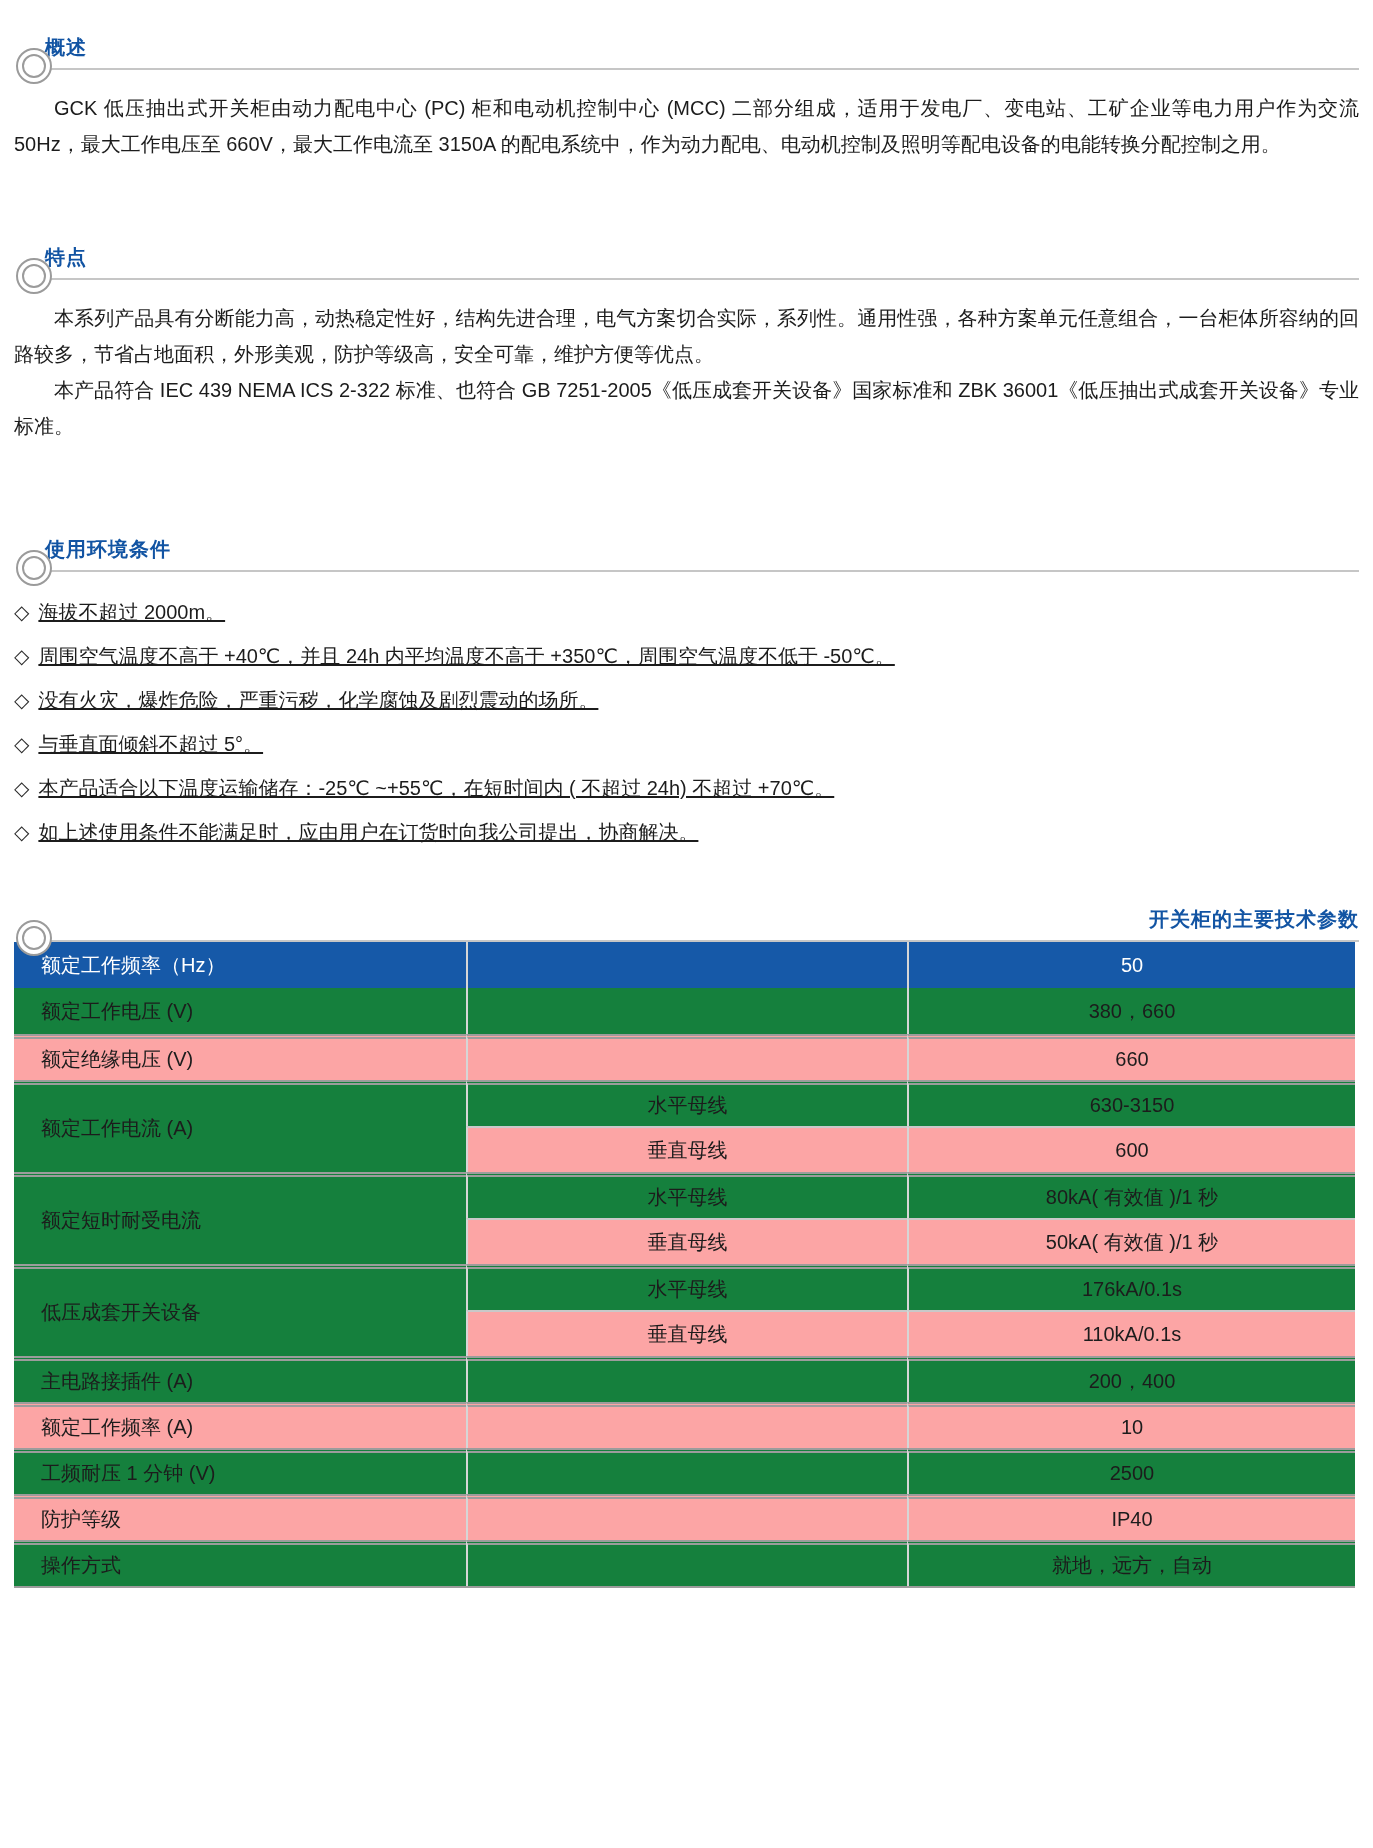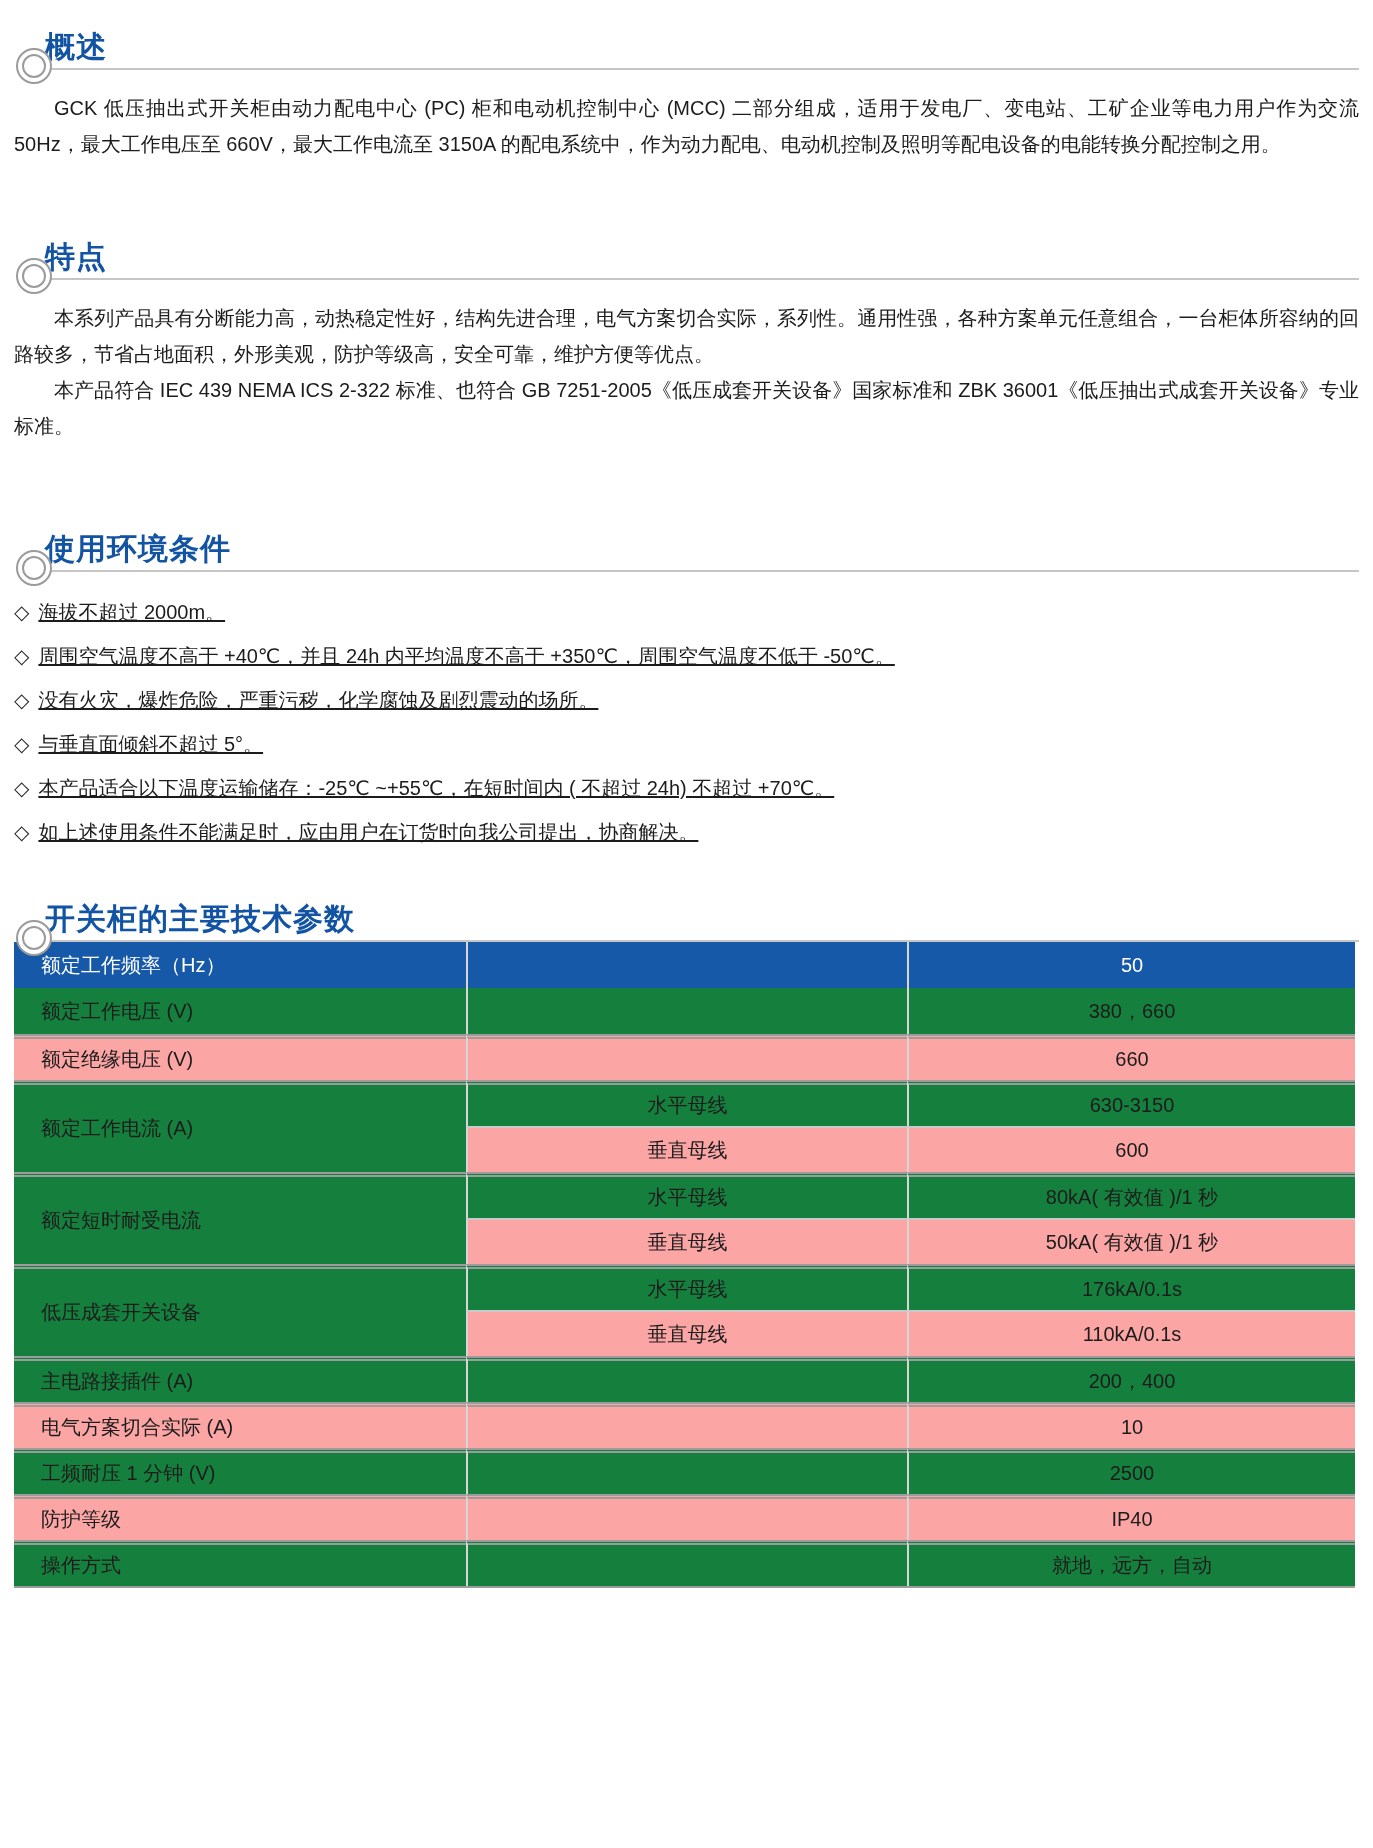--- a/index.html
+++ b/index.html
@@ -16,21 +16,21 @@
     width: 1373px;
     height: 1848px;
     padding: 30px 14px 0 14px;
   }
 
   
   .section-head { position: relative; }
   .section-title {
     margin: 0;
     padding-left: 31px;
-    font-size: 30px;
+    font-size: 20px;
     font-weight: bold;
     color: #1254a3;
     line-height: 34px;
     letter-spacing: 1px;
   }
   .section-rule {
     height: 2px;
     background: #c6c6c6;
     margin-top: 4px;
     margin-left: 18px;
@@ -99,21 +99,21 @@
   .c-mid, .c-val { border-left: 2px solid #d6d6d6; }
   .bg-blue { background: #1659a8; color: #ffffff; }
   .bg-gray { background: #fca5a5; }
   .bt-major { border-top: 5px double #9c9c9c; }
   .bt-sub { border-top: 2px solid #c9c9c9; }
   .span2 { grid-row: span 2; text-align: right; }
 
   
   .mt-features { margin-top: 78px; }
   .mt-env { margin-top: 88px; }
-  .mt-params { margin-top: 48px; }
+  .mt-params { margin-top: 48px; text-align: right; }
 </style>
 </head>
 <body>
 
 <div class="page">
 
   <div class="section-head">
     <span class="ring"></span>
     <h2 class="section-title">概述</h2>
     <div class="section-rule"></div>
@@ -181,21 +181,21 @@
     <div class="cell c-label span2 bt-major">低压成套开关设备</div>
     <div class="cell c-mid bt-major">水平母线</div>
     <div class="cell c-val bt-major">176kA/0.1s</div>
     <div class="cell c-mid bg-gray bt-sub">垂直母线</div>
     <div class="cell c-val bg-gray bt-sub">110kA/0.1s</div>
 
     <div class="cell c-label bt-major">主电路接插件 (A)</div>
     <div class="cell c-mid bt-major"></div>
     <div class="cell c-val bt-major">200，400</div>
 
-    <div class="cell c-label bg-gray bt-major">电气方案切合实际 (A)</div>
+    <div class="cell c-label bg-gray bt-major">额定工作频率 (A)</div>
     <div class="cell c-mid bg-gray bt-major"></div>
     <div class="cell c-val bg-gray bt-major">10</div>
 
     <div class="cell c-label bt-major">工频耐压 1 分钟 (V)</div>
     <div class="cell c-mid bt-major"></div>
     <div class="cell c-val bt-major">2500</div>
 
     <div class="cell c-label bg-gray bt-major">防护等级</div>
     <div class="cell c-mid bg-gray bt-major"></div>
     <div class="cell c-val bg-gray bt-major">IP40</div>

